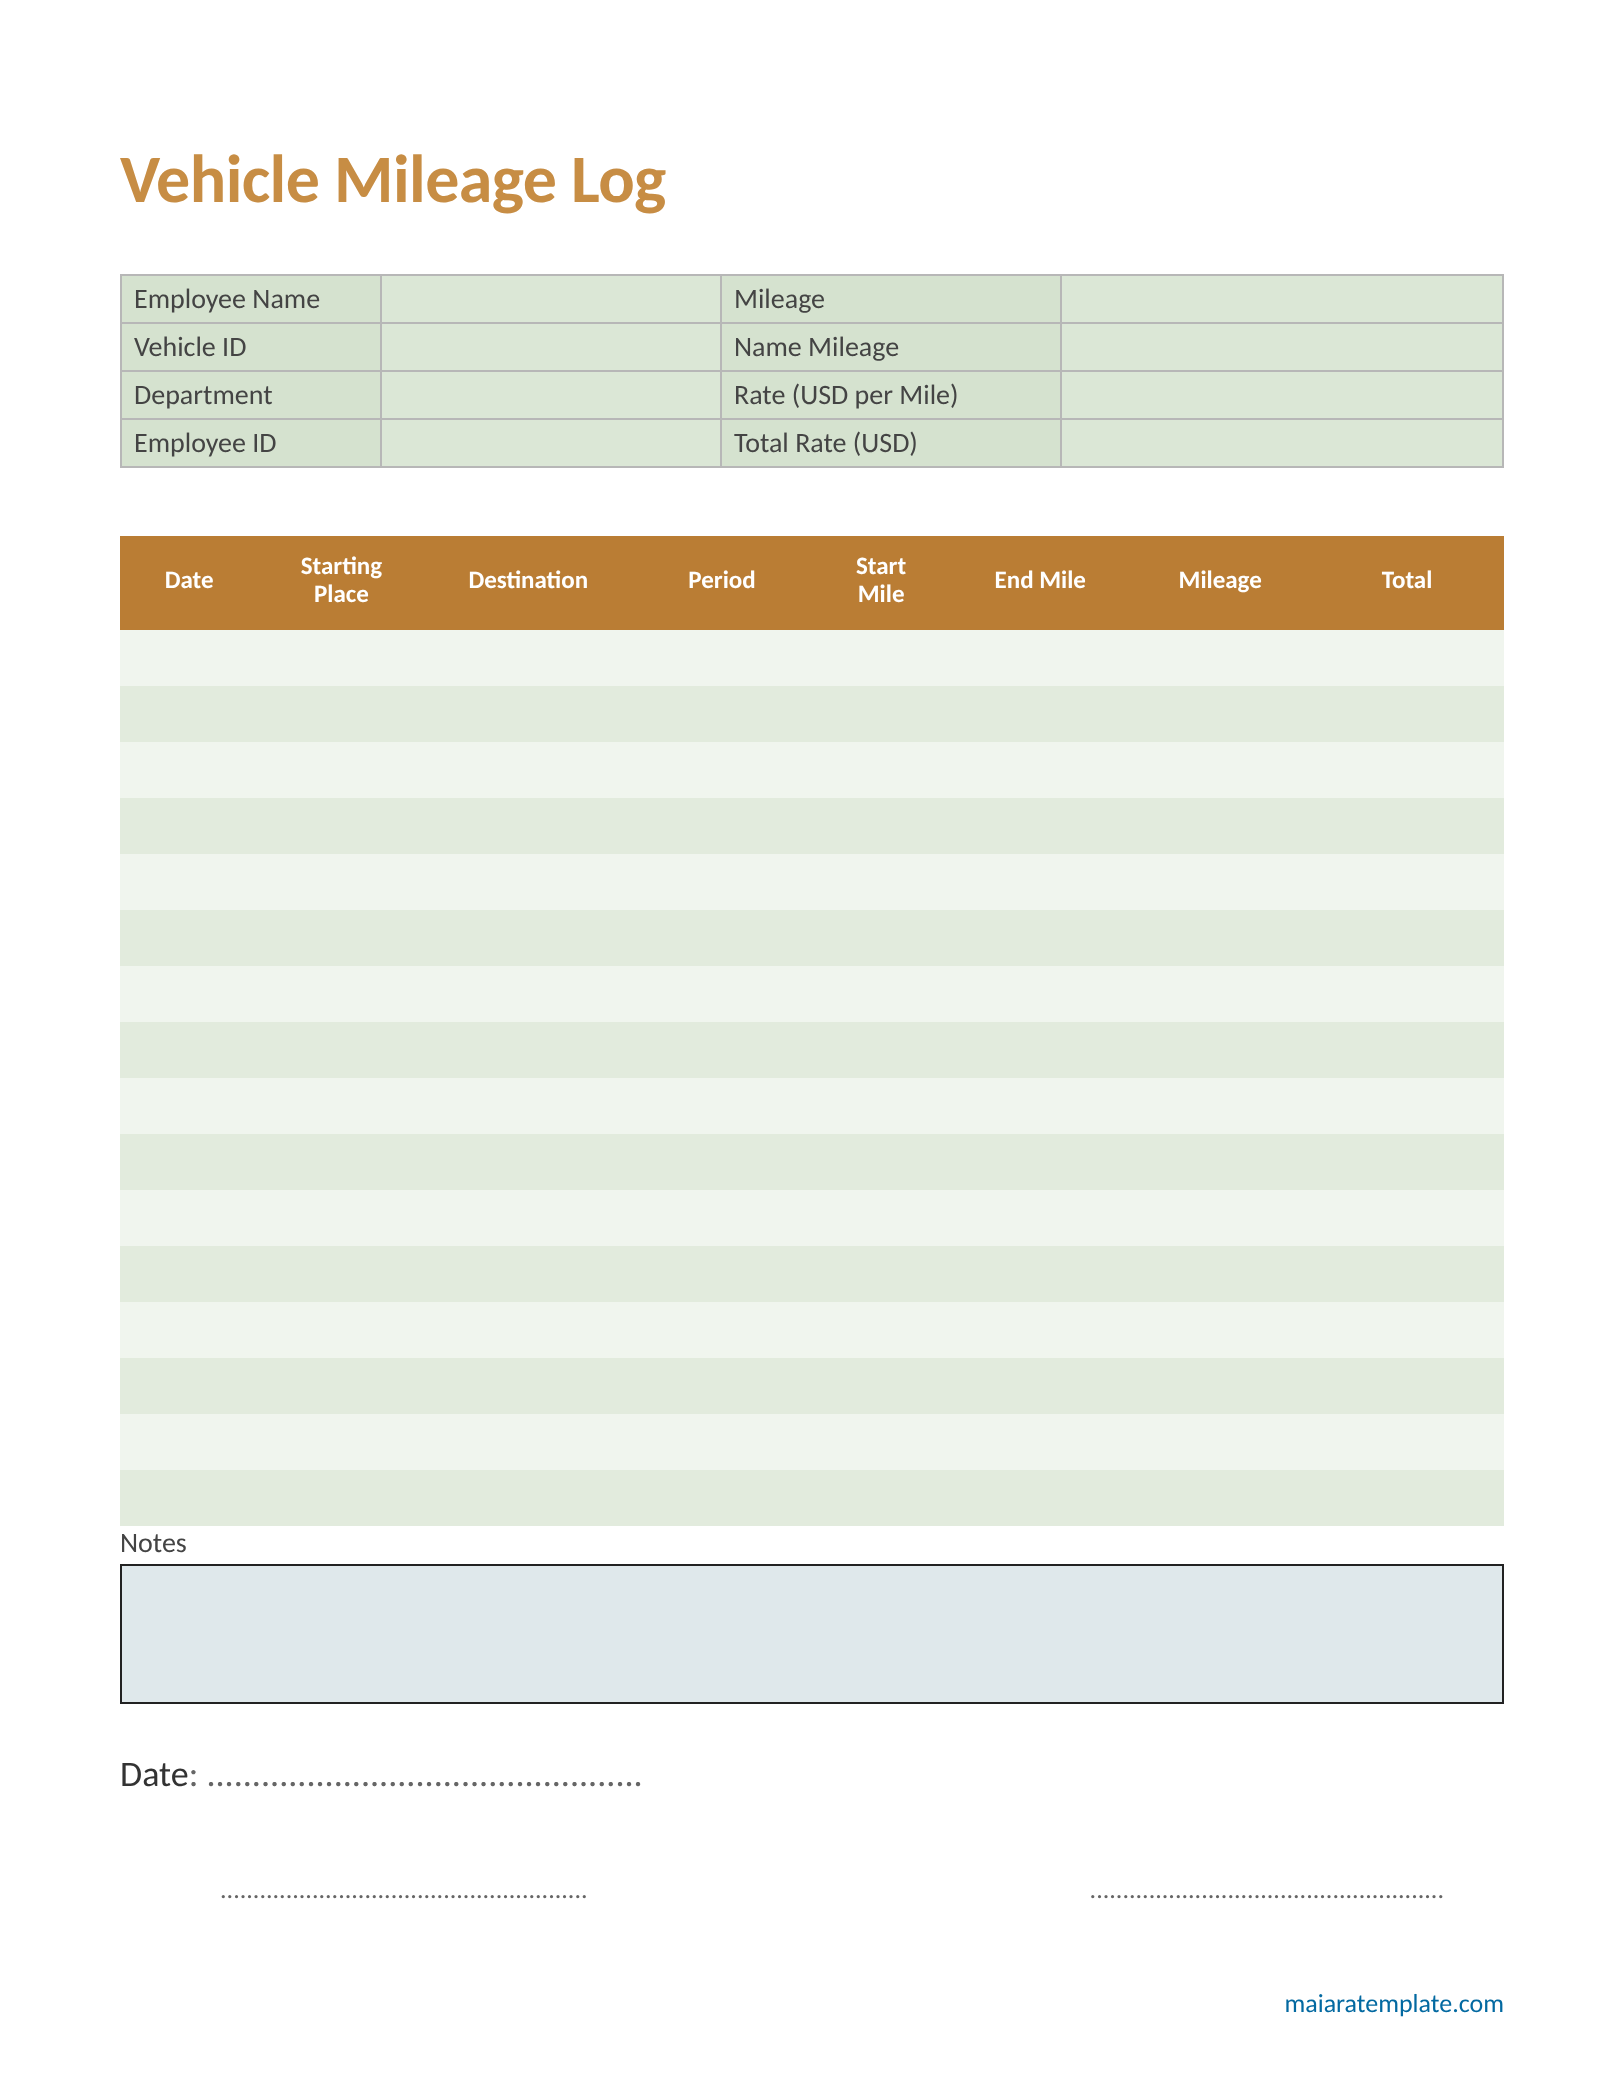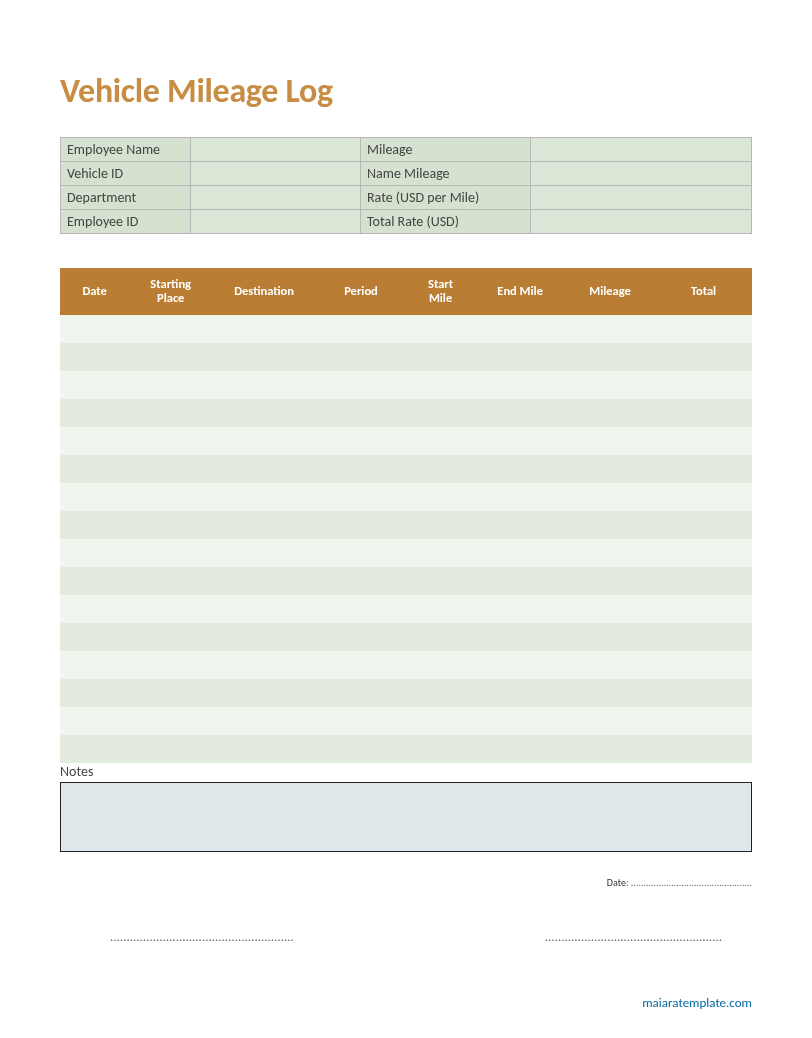--- a/index.html
+++ b/index.html
@@ -67,23 +67,22 @@
   .notes-wrap { }
   .notes-label { font-size: 14px; color: #444; margin-bottom: 2px; }
   .notes-box {
     width: 100%;
     height: 70px;
     border: 1px solid #222;
     background: #dfe8eb;
   }
   .date-line {
     margin-top: 24px;
-    font-size: 10px;
+    font-size: 18px;
     color: #333;
-    text-align: right;
   }
   .dots {
     color: #666;
     letter-spacing: 0px;
   }
   .sig-row {
     display: flex;
     justify-content: space-between;
     margin-top: 40px;
     padding: 0 30px 0 50px;

